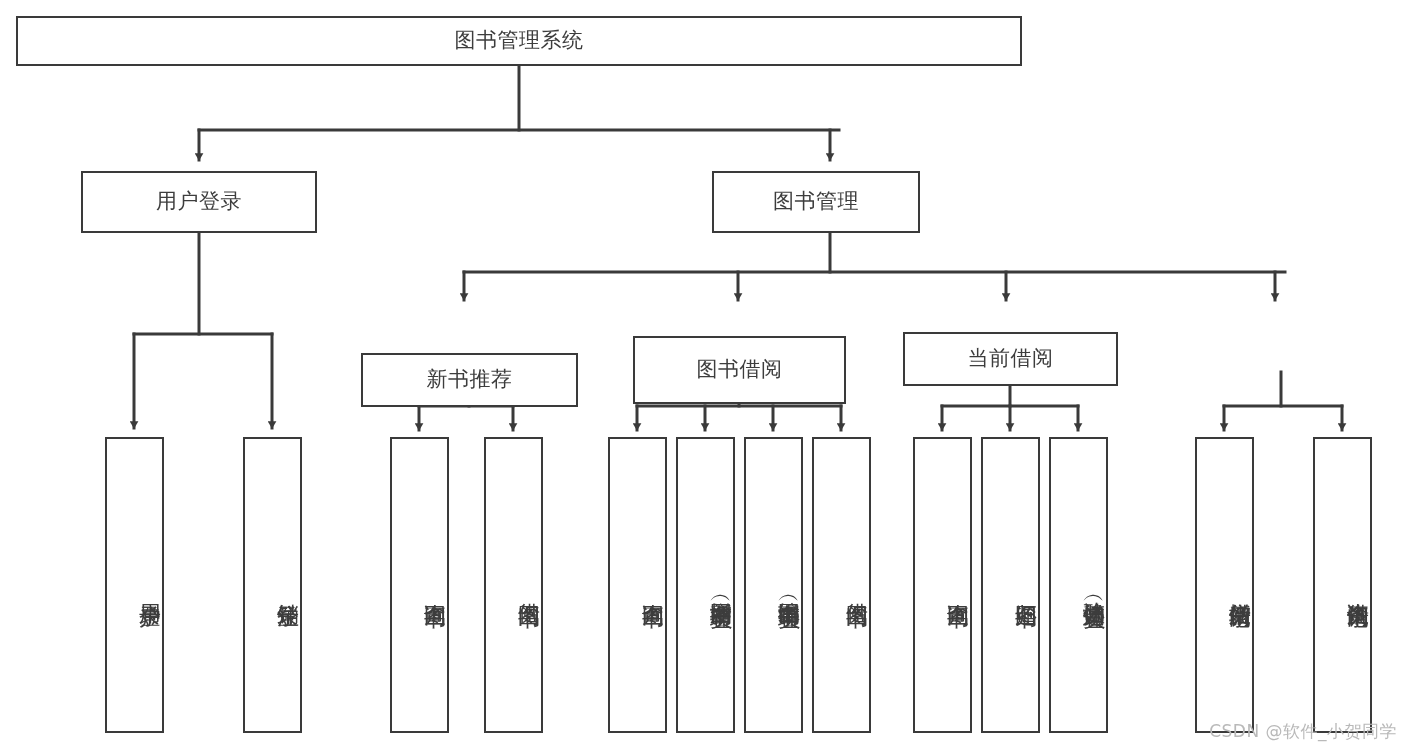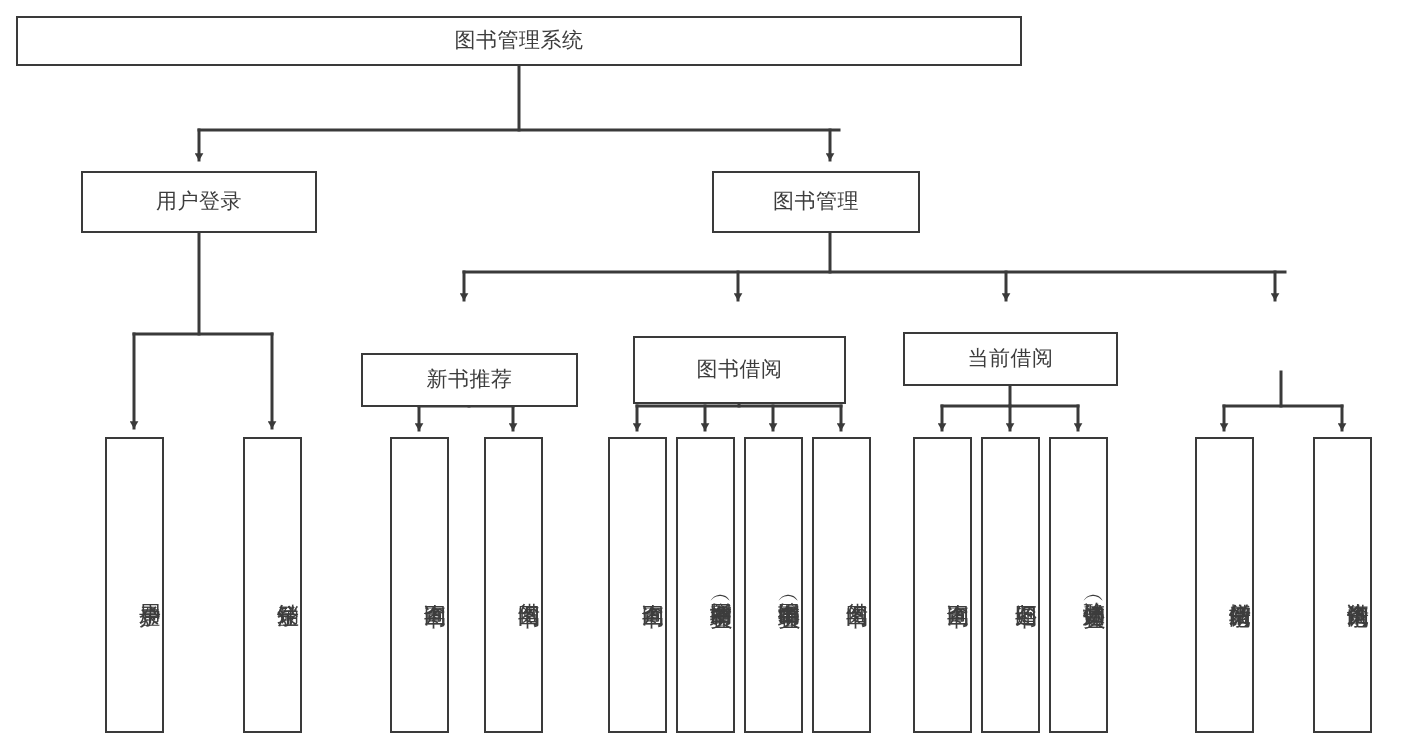--- a/index.html
+++ b/index.html
@@ -179,14 +179,15 @@
     <span>确认归还（管理员）</span>
   </div>
 
   <div class="node node-v" style="left:1195px; top:437px; width:59px; height:296px;">
     <span>新增借阅记录</span>
   </div>
   <div class="node node-v" style="left:1313px; top:437px; width:59px; height:296px;">
     <span>查询借阅记录</span>
   </div>
 
+  <div id="watermark">CSDN @软件_小贺同学</div>
 
 </div>
 
 </body></html>

